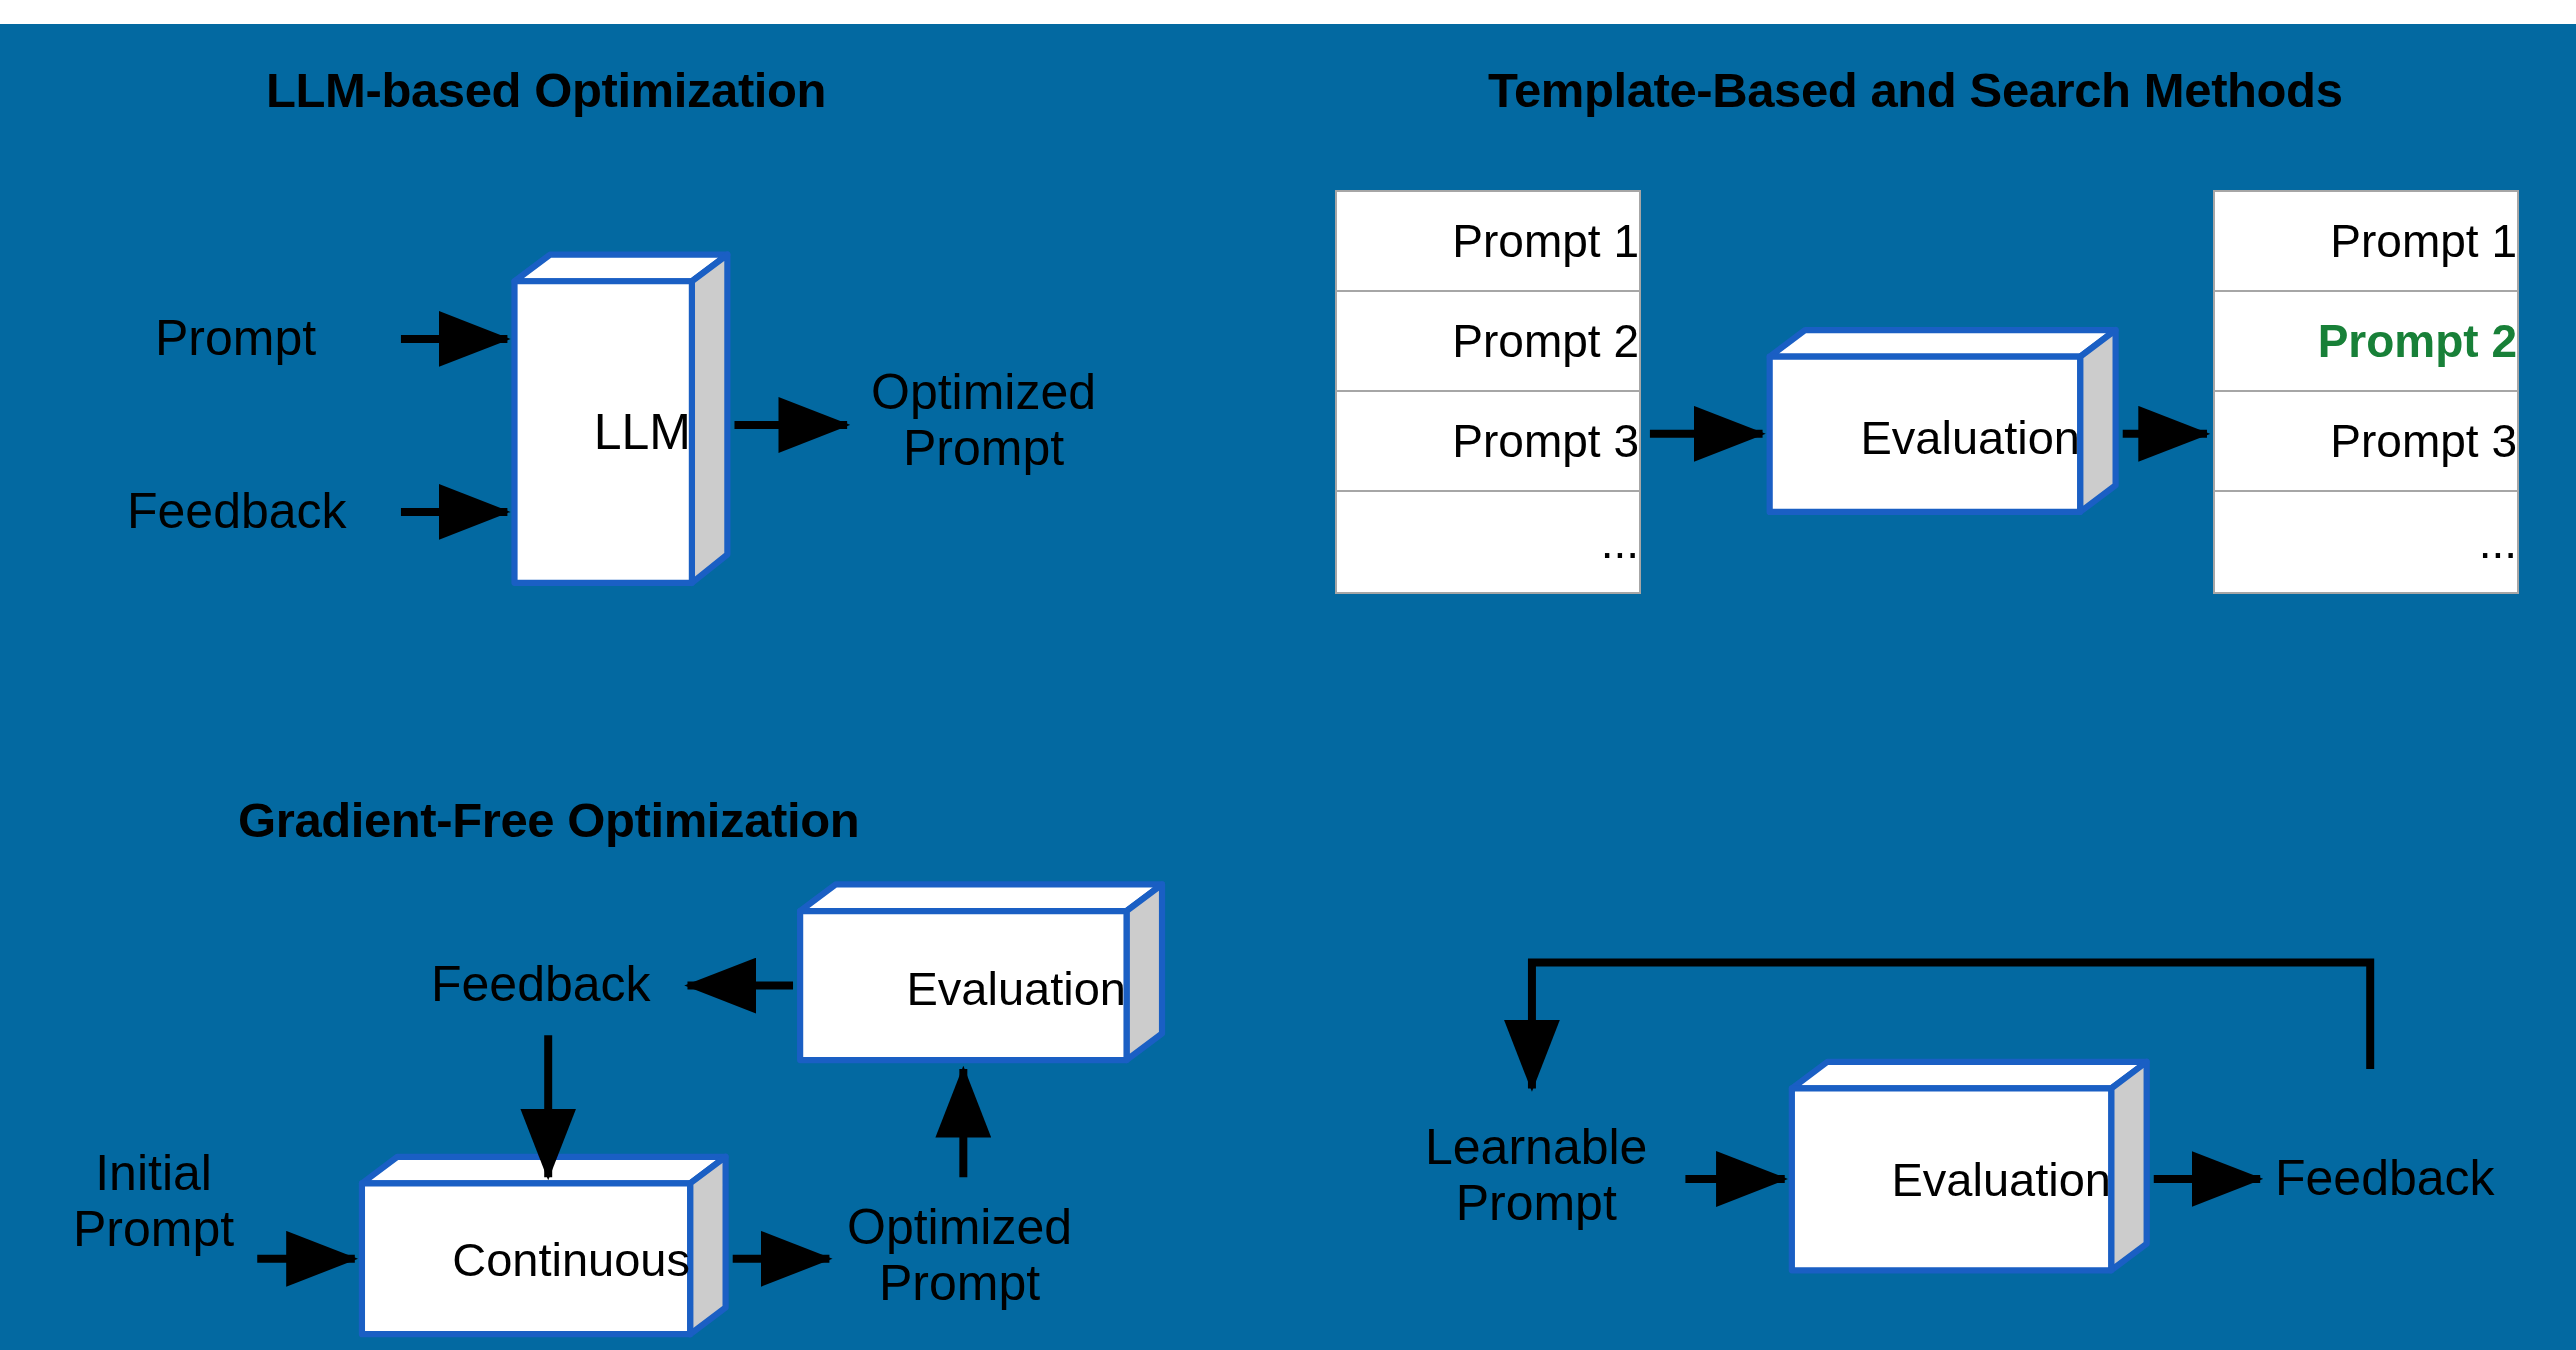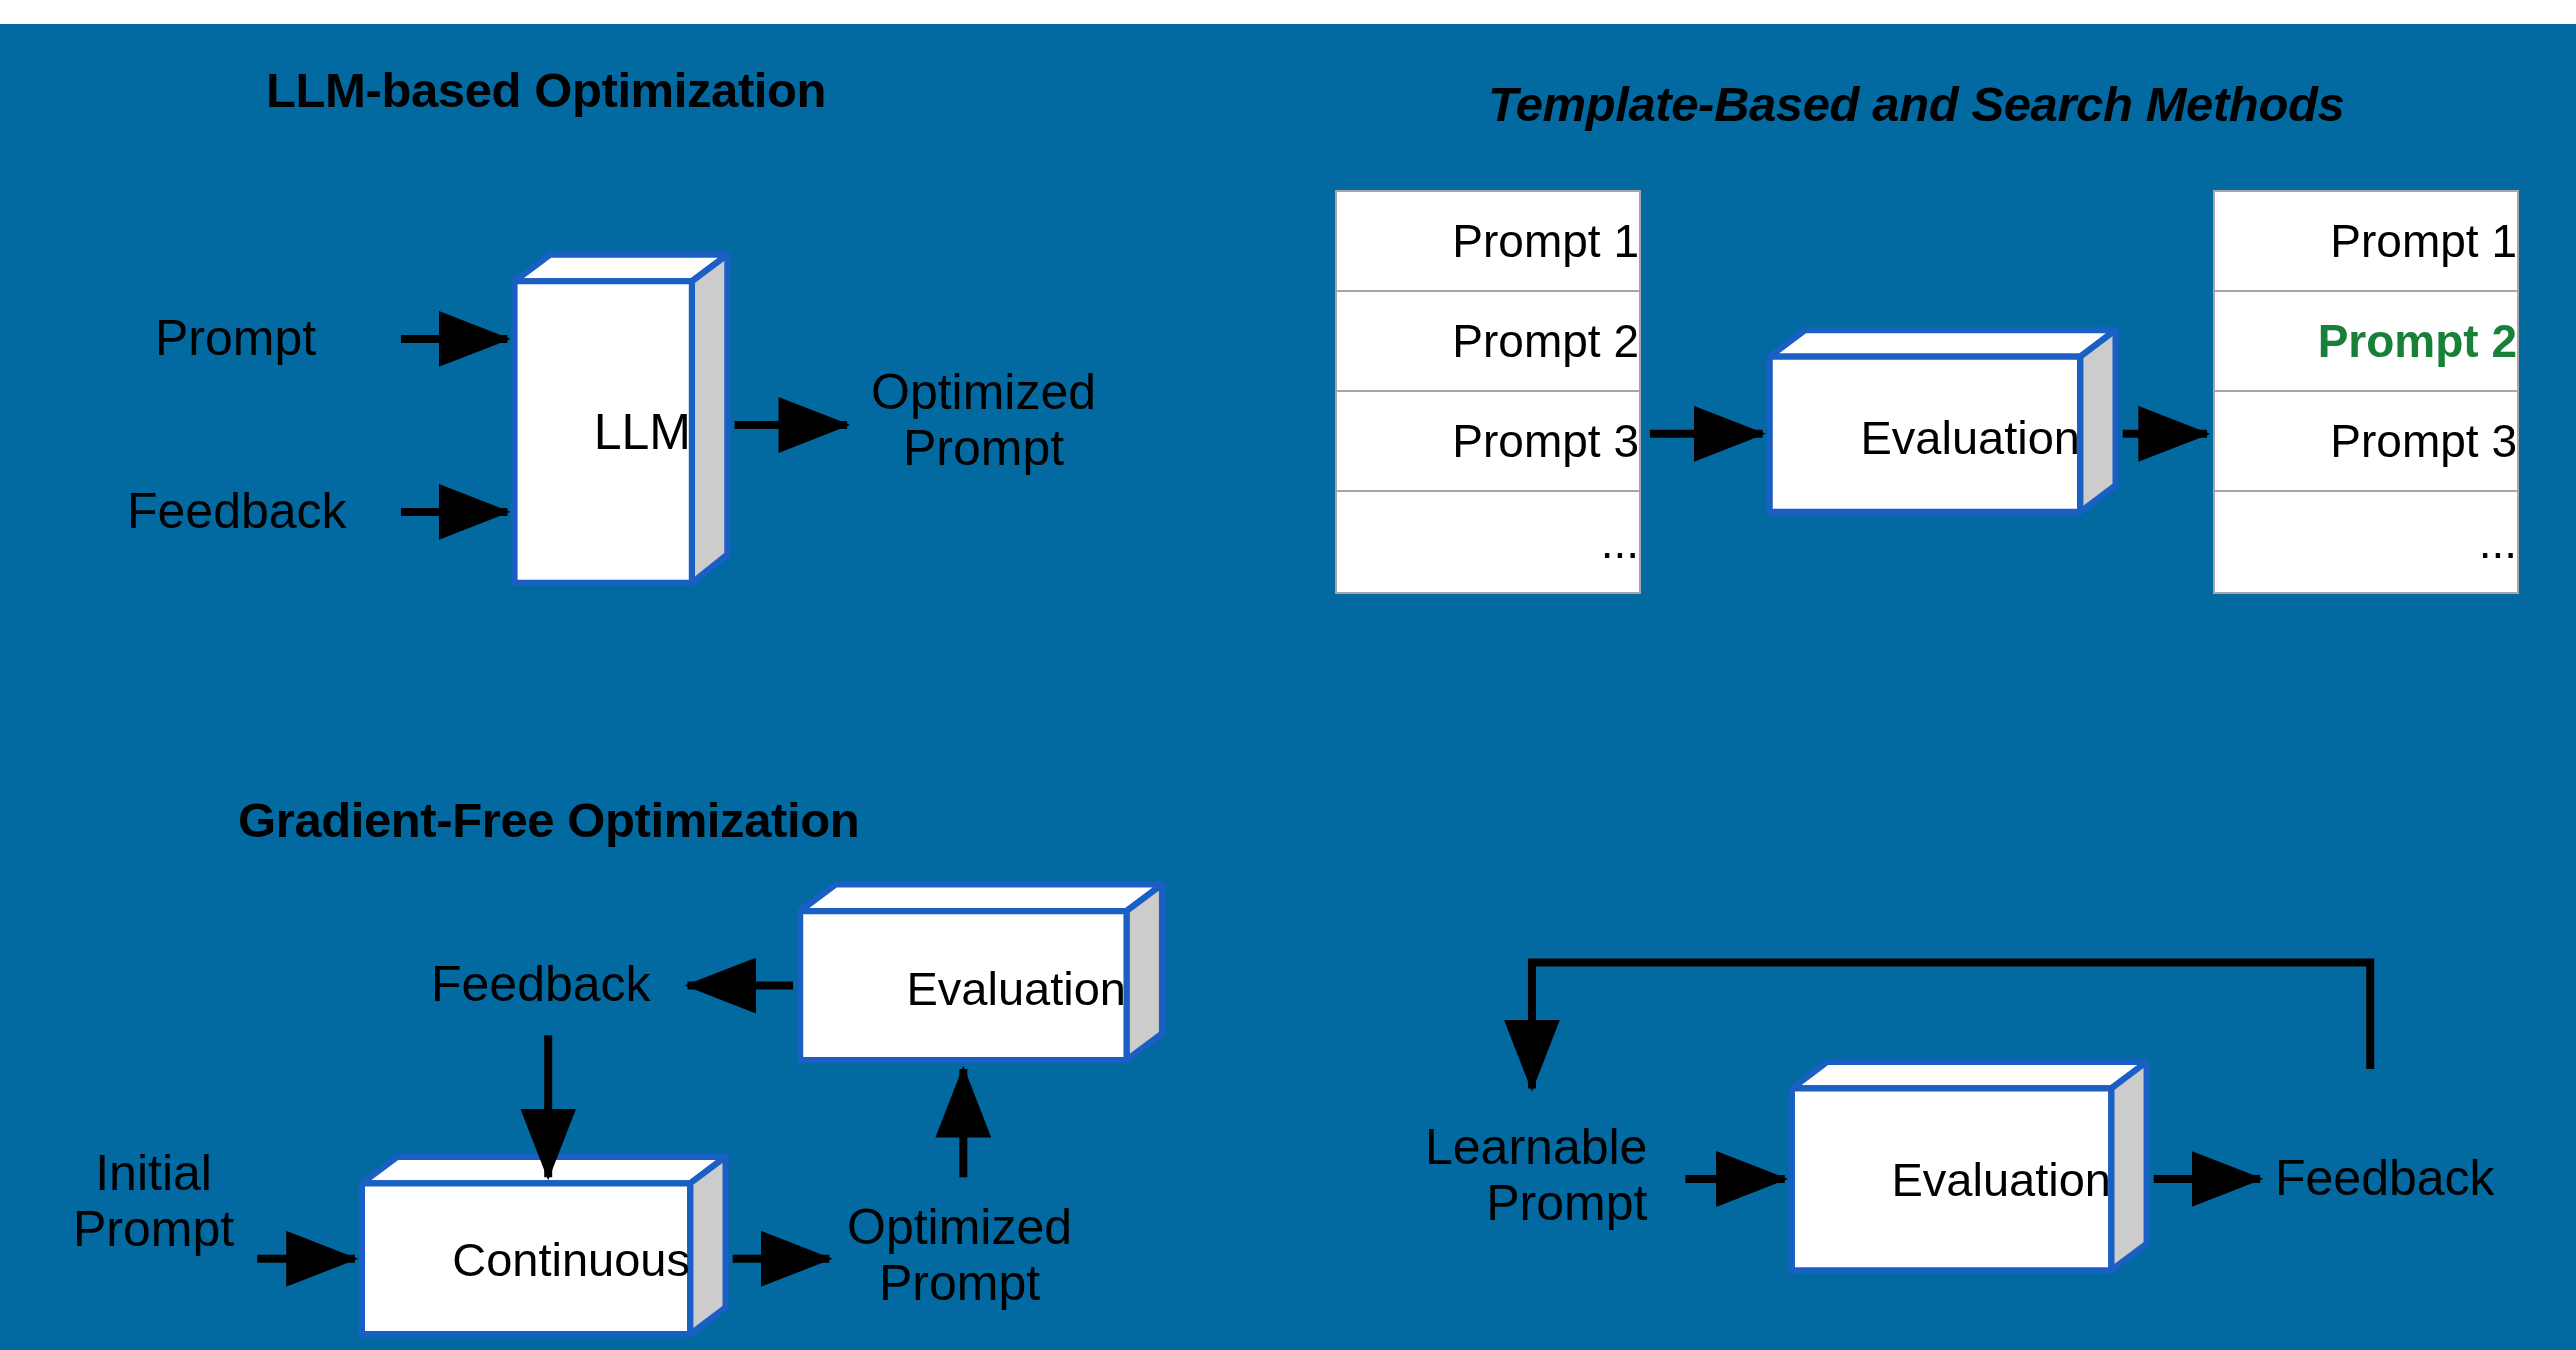--- a/index.html
+++ b/index.html
@@ -132,21 +132,21 @@
 
   <div class="flow-label" style="left:155px; top:286px; font-size:50px;">Prompt</div>
 
   <div class="flow-label" style="left:127px; top:459px; font-size:50px;">Feedback</div>
 
   <div class="flow-label" style="left:871px; top:340px; font-size:50px; text-align:center;">Optimized
 Prompt</div>
 
   <div class="box-label" style="left:514px; top:379px; width:177px; font-size:50px;">LLM</div>
 
-  <div class="panel-title" style="left:1488px; top:52px; font-size:49px;font-style:italic;">Template-Based and Search Methods</div>
+  <div class="panel-title" style="left:1488px; top:38px; font-size:49px;">Template-Based and Search Methods</div>
 
   <div class="prompt-table" style="left:1335px; top:166px; width:306px; height:404px;">
     <div class="prompt-row" style="height:25%; font-size:46px;">
       <span>Prompt 1</span>
     </div>
     <div class="prompt-row" style="height:25%; font-size:46px;">
       <span>Prompt 2</span>
     </div>
     <div class="prompt-row" style="height:25%; font-size:46px;">
       <span>Prompt 3</span>
@@ -181,21 +181,21 @@
 Prompt</div>
 
   <div class="flow-label" style="left:847px; top:1175px; font-size:50px; text-align:center;">Optimized
 Prompt</div>
 
   <div class="box-label" style="left:800px; top:937px; width:326px; font-size:47px;">Evaluation</div>
 
   <div class="box-label" style="left:362px; top:1208px; width:328px; font-size:47px;">Continuous</div>
 
 
-  <div class="flow-label" style="left:1425px; top:1095px; font-size:50px; text-align:right;">Learnable
+  <div class="flow-label" style="left:1425px; top:1095px; font-size:50px; text-align:center;">Learnable
 Prompt</div>
 
   <div class="flow-label" style="left:2275px; top:1126px; font-size:50px;">Feedback</div>
 
   <div class="box-label" style="left:1792px; top:1128px; width:319px; font-size:47px;">Evaluation</div>
 
 </div>
 
 
 </body></html>

